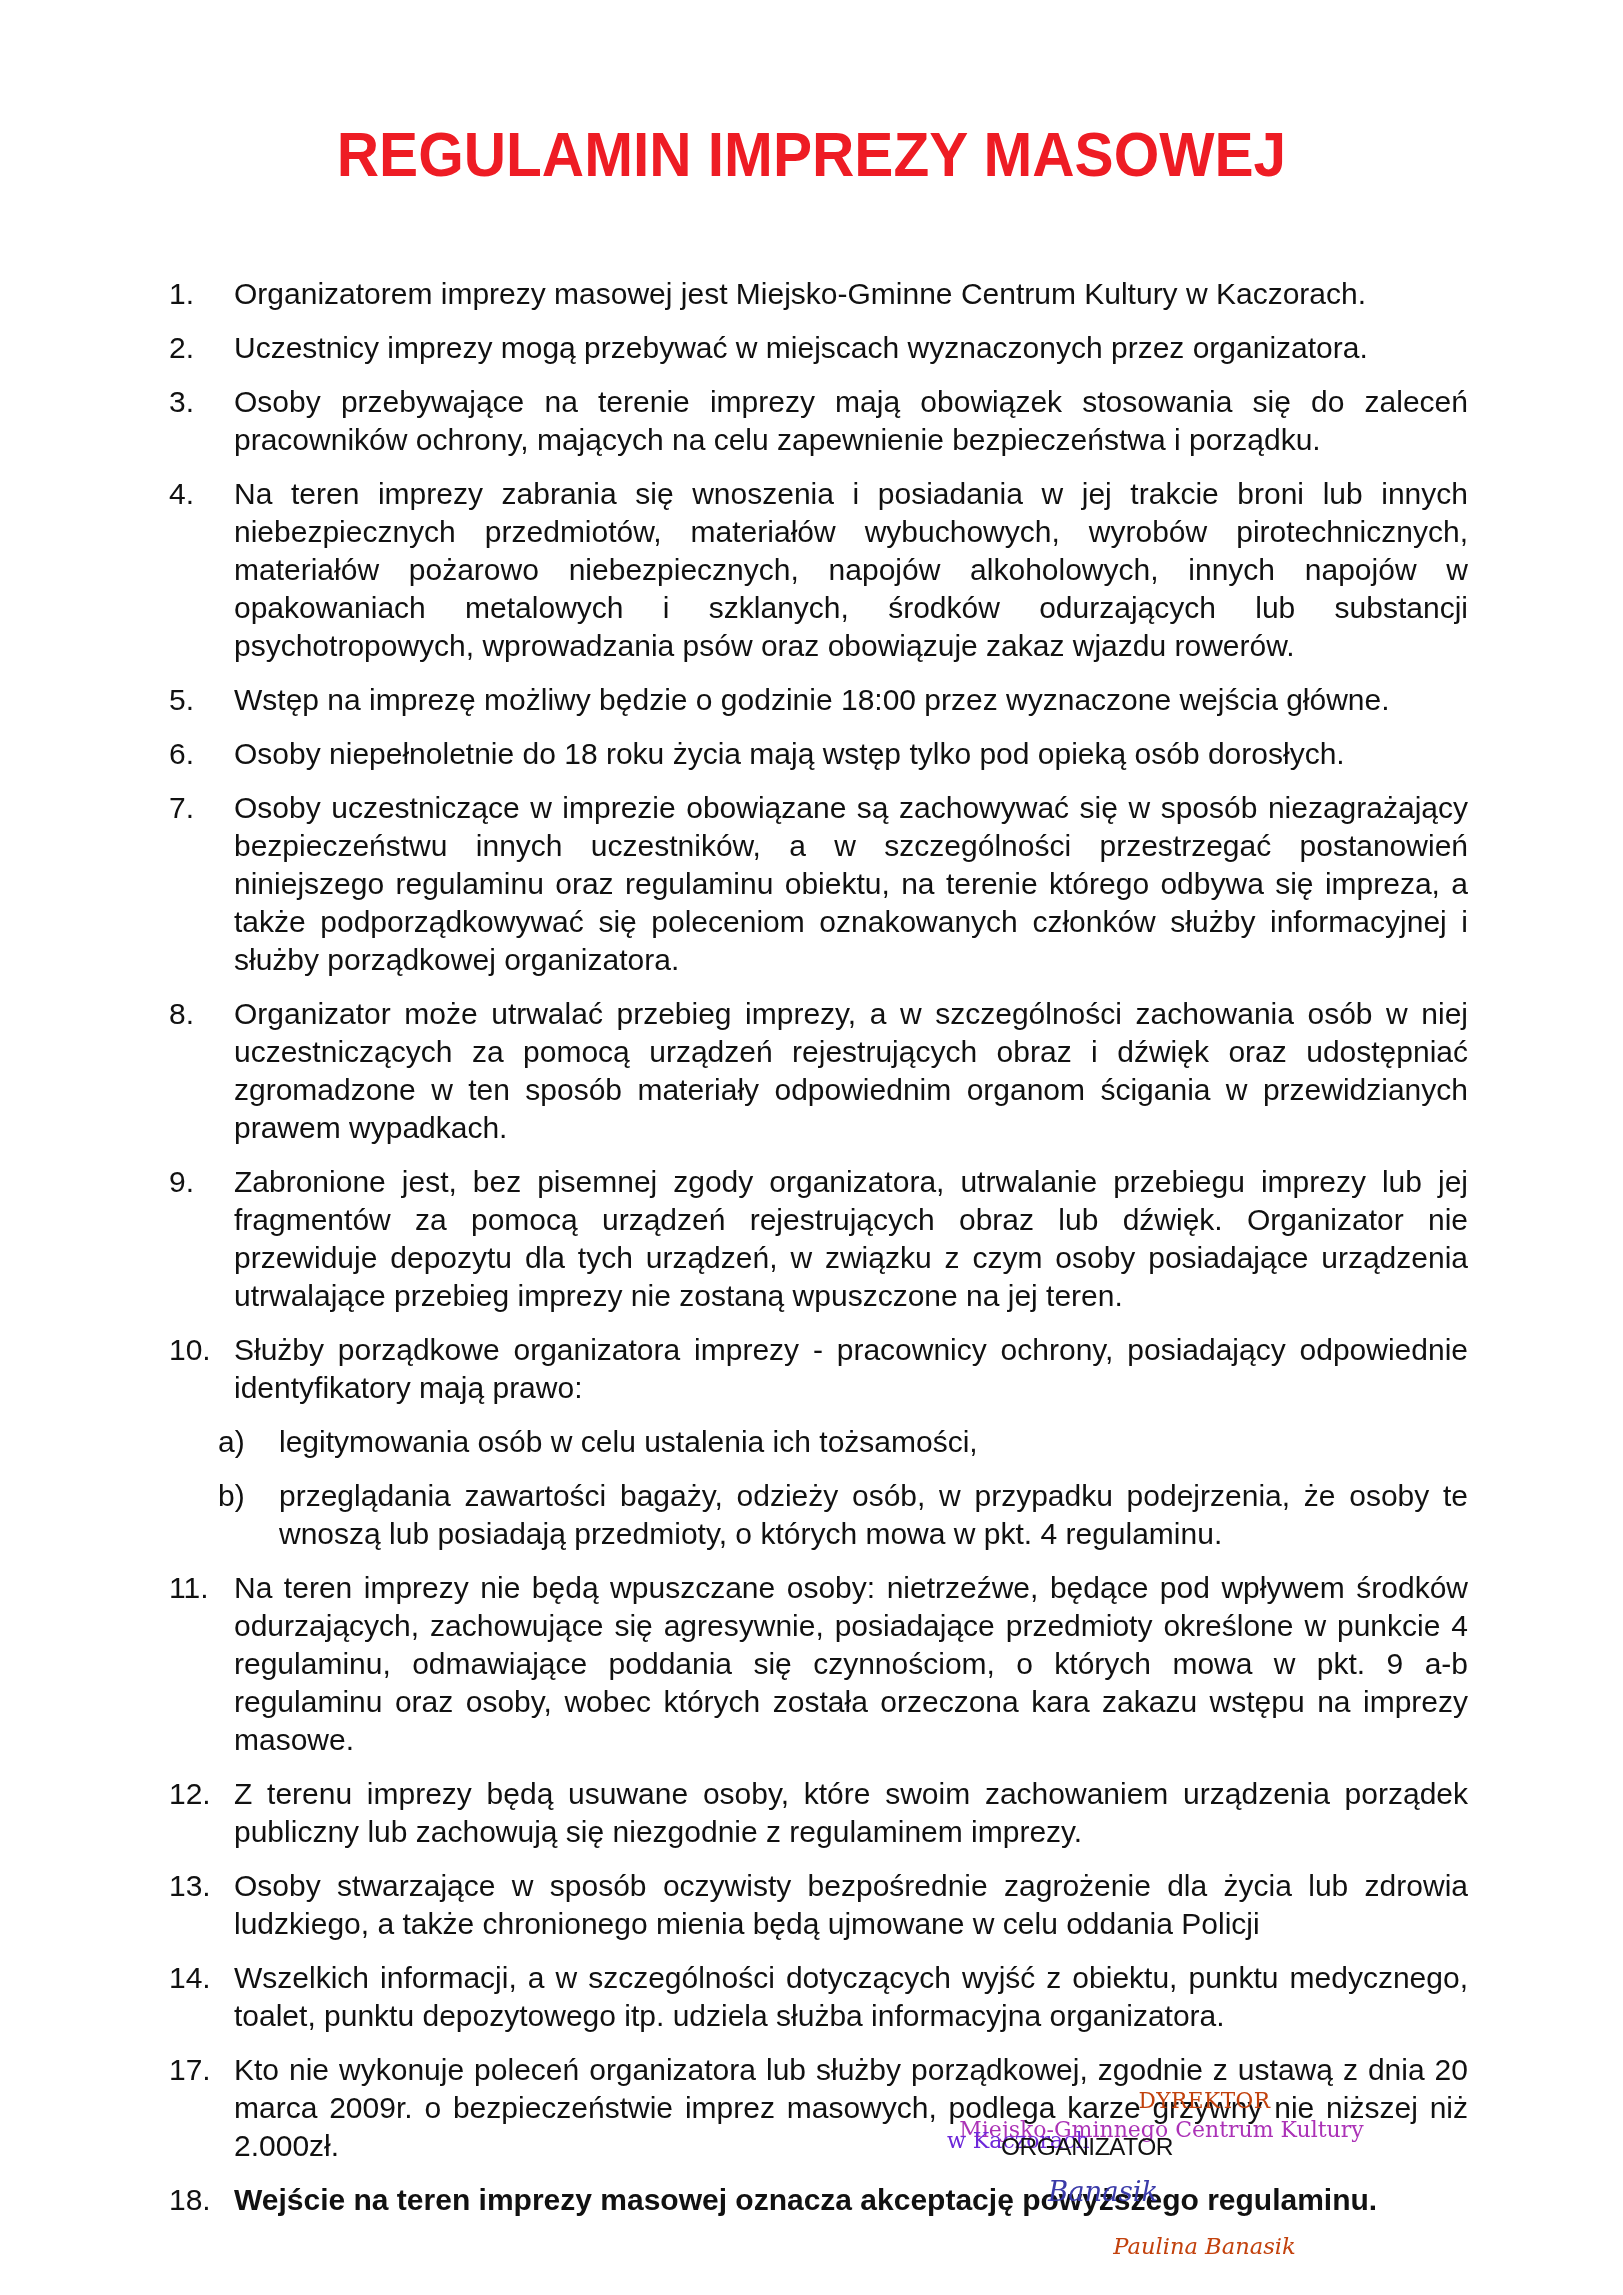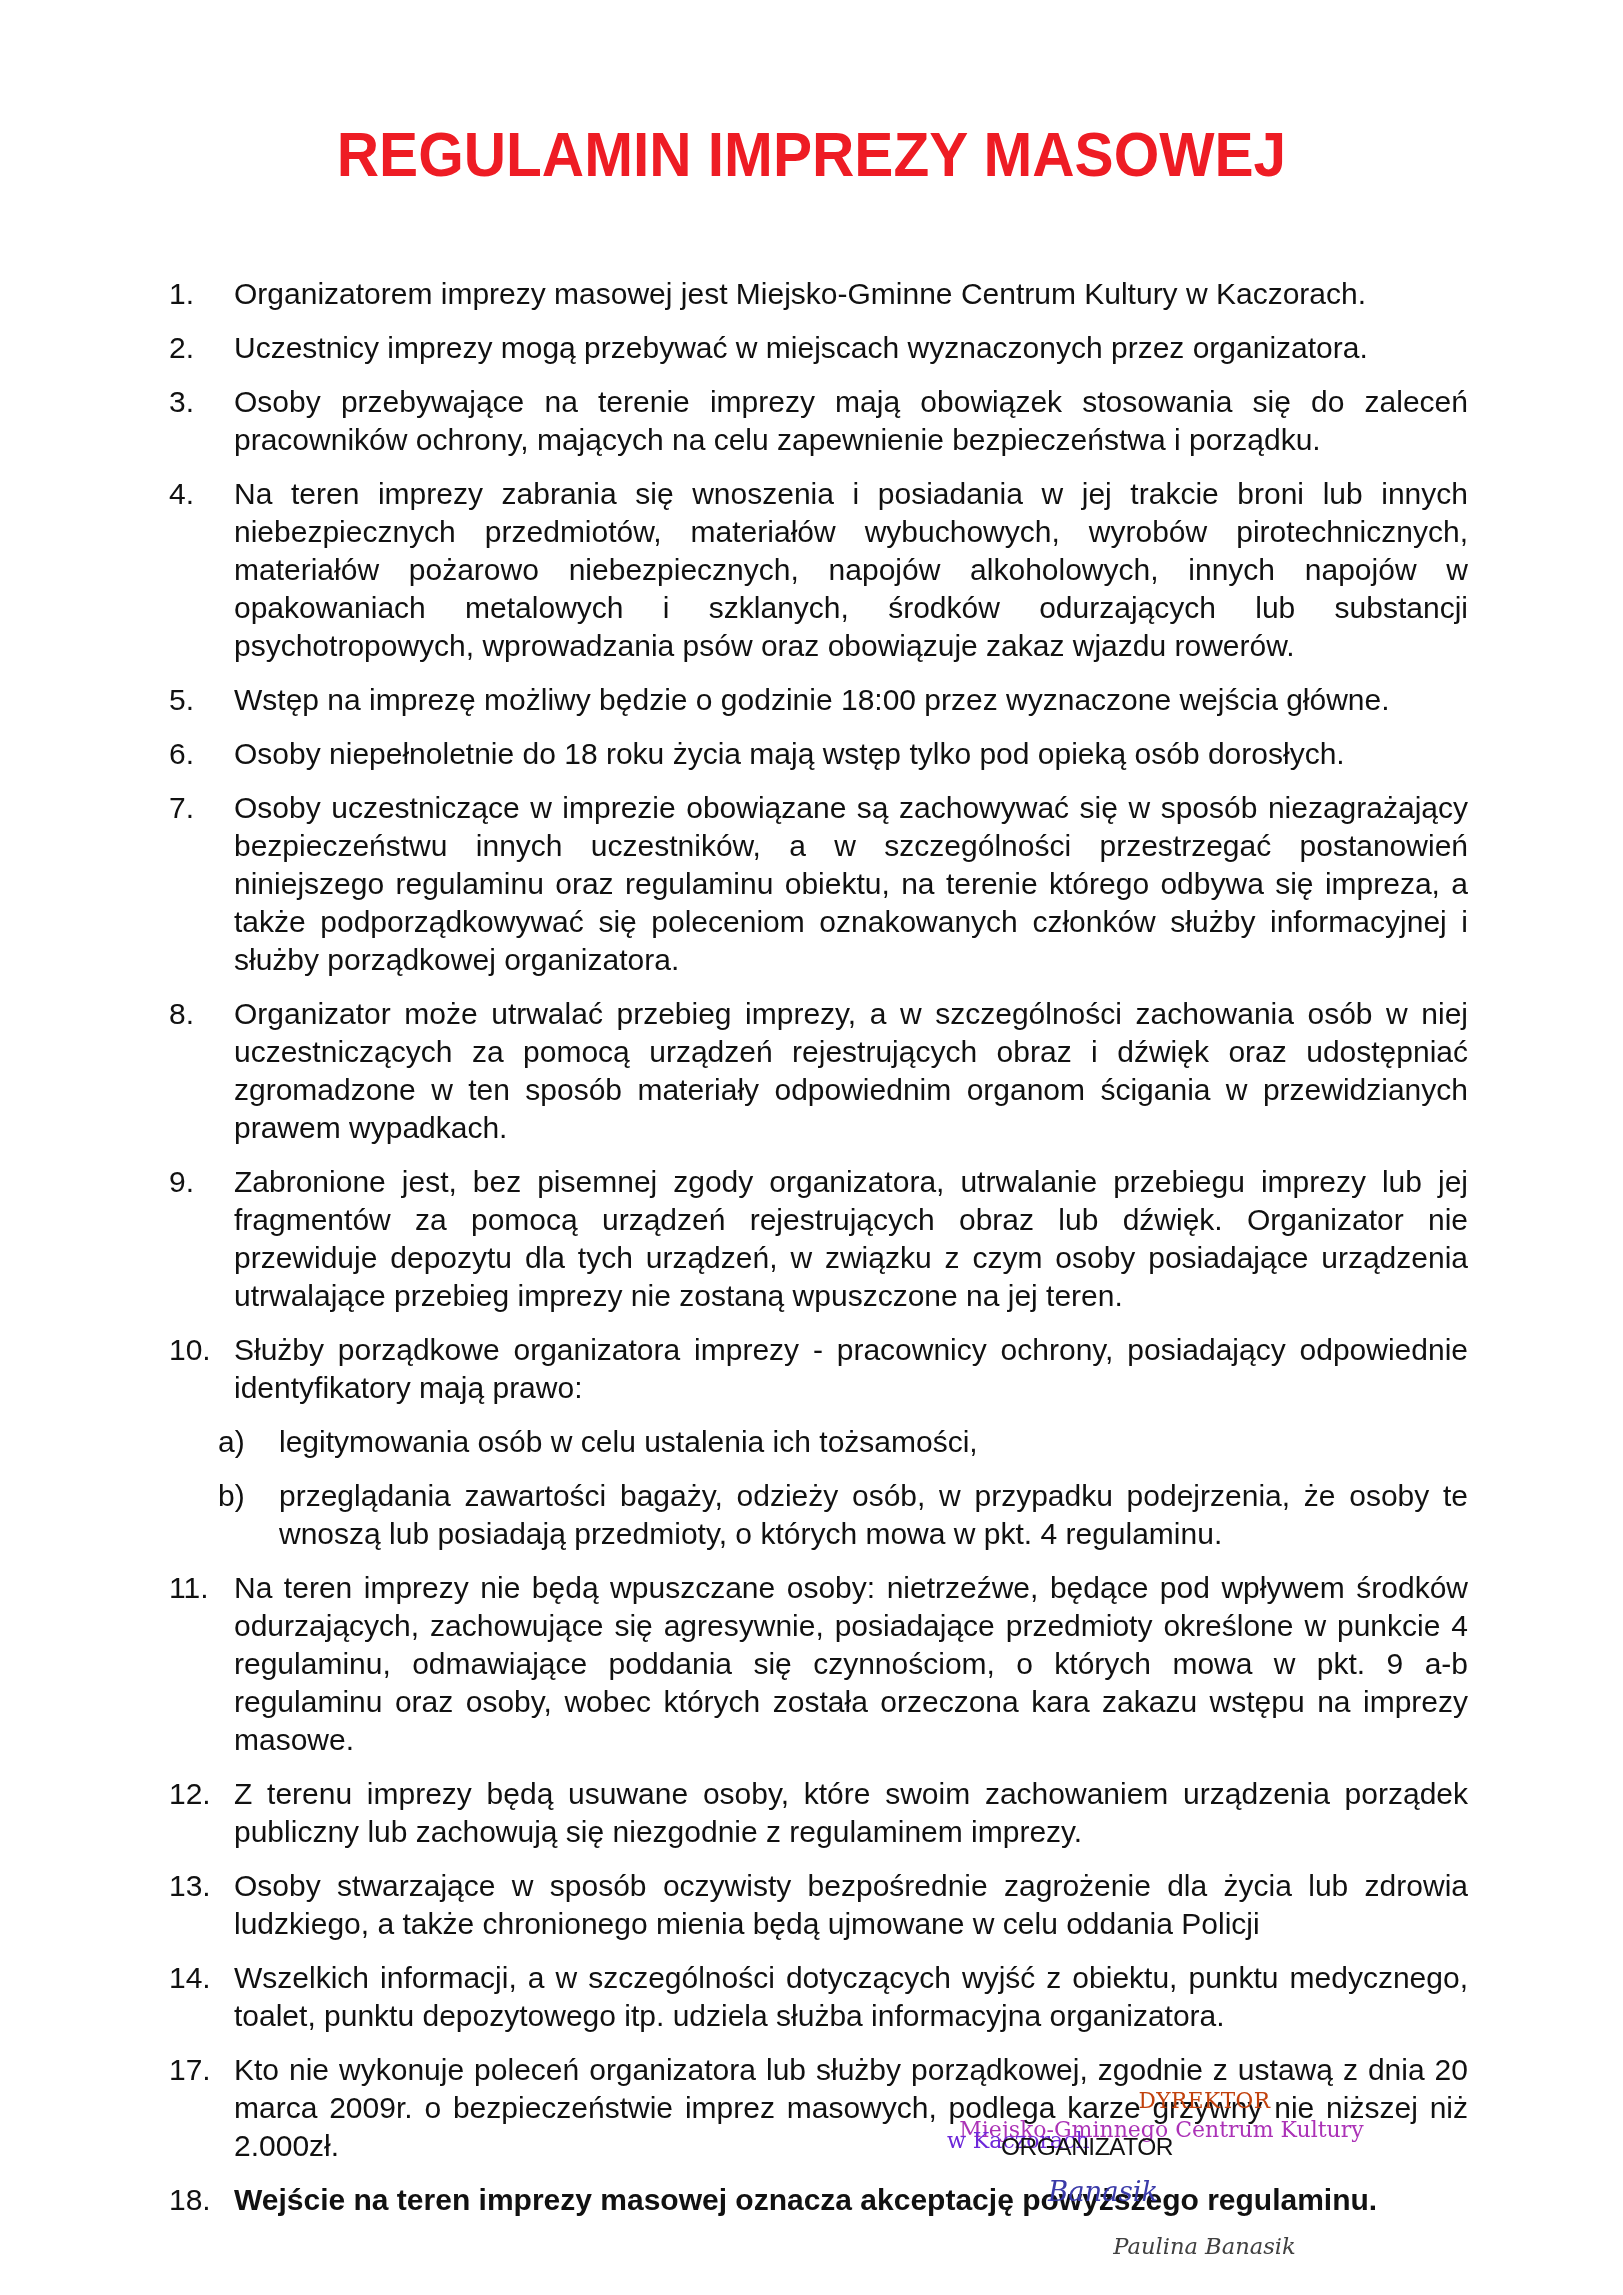--- a/index.html
+++ b/index.html
@@ -12,21 +12,21 @@
   .item p { margin: 16px; }
   .sub { position: relative; padding-left: 45px; text-align: justify; text-align-last: left; }
   .sub .num { position: absolute; left: 0; top: 0; }
   .bold { font-weight: bold; }
   .stamp { position: absolute; left: 947px; top: 2088px; width: 515px; height: 206px; }
   .stamp .dyr { position: absolute; left: 0; right: 0; top: 0; text-align: center; font-family: "DejaVu Serif", serif; color: #c2410c; font-size: 21.6px; letter-spacing: 0.5px; }
   .stamp .inst { position: absolute; left: 12.3px; top: 28.5px; font-family: "DejaVu Serif", serif; color: #a21caf; font-size: 22px; white-space: nowrap; opacity: .9; }
   .stamp .place { position: absolute; left: 0; right: 0; top: 40px; text-align: left; font-family: "DejaVu Serif", serif; color: #6d28d9; font-size: 22px; }
   .stamp .org { position: absolute; left: 54px; top: 45px; font-family: "Liberation Sans", sans-serif; color: #111; font-size: 24.5px; letter-spacing: -0.5px; }
   .stamp .sign { position: absolute; left: 101px; top: 87px; font-family: "DejaVu Serif", serif; font-style: italic; color: #3a3aa8; font-size: 27.5px; }
-  .stamp .name { position: absolute; left: 0; right: 0; top: 145px; text-align: center; font-family: "DejaVu Serif", serif; font-style: italic; color: #404040; font-size: 22.6px; }
+  .stamp .name { position: absolute; left: 0; right: 0; top: 145px; text-align: center; font-family: "DejaVu Serif", serif; font-style: italic; color: #c2410c; font-size: 22.6px; }
 </style>
 </head>
 <body>
 
 <div class="title">REGULAMIN IMPREZY MASOWEJ</div>
 
 <div class="list">
   <div class="item">
       <span class="num">1.</span>
       <p>Organizatorem imprezy masowej jest Miejsko-Gminne Centrum Kultury w Kaczorach.</p>

